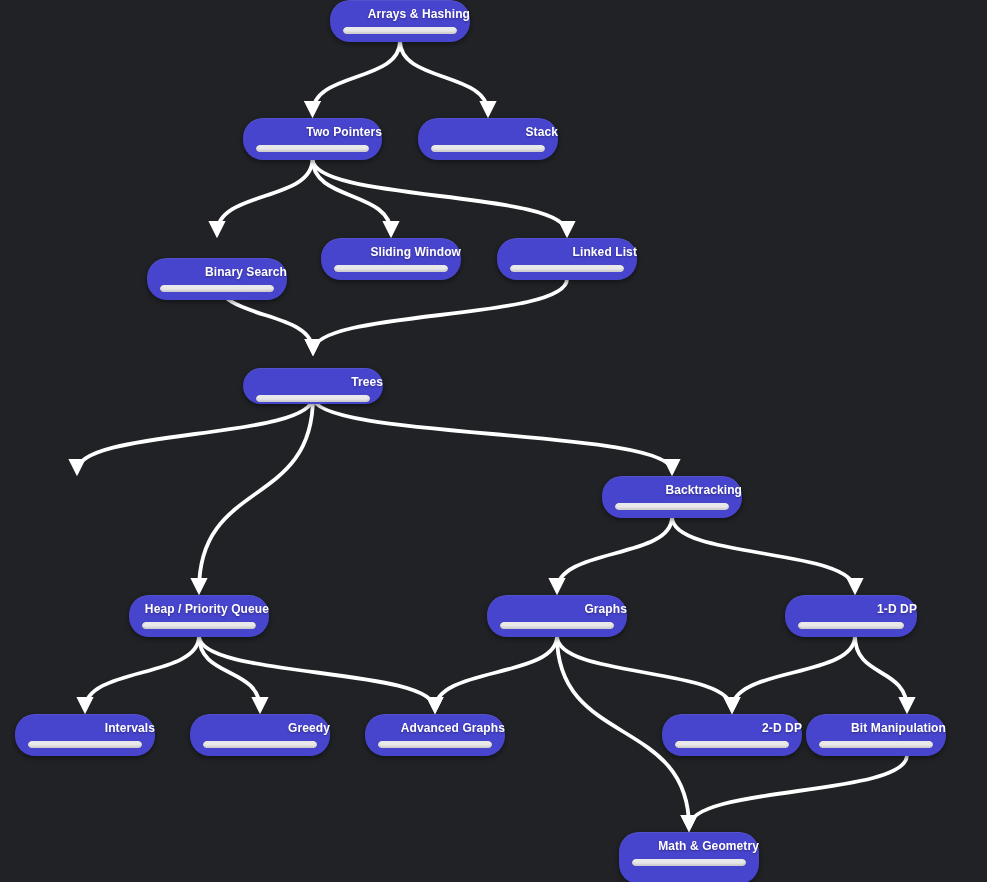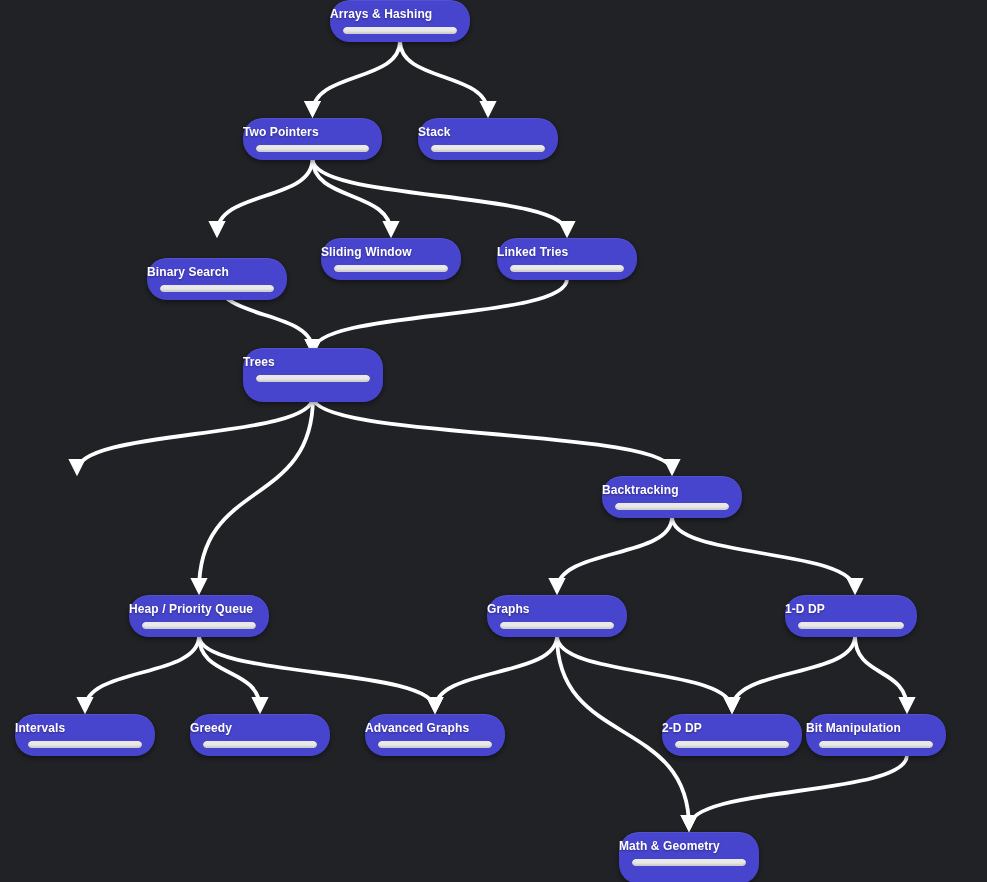--- a/index.html
+++ b/index.html
@@ -22,21 +22,21 @@
     width: 987px; height: 882px;
     pointer-events: none;
   }
   .node {
     position: absolute;
     background: var(--node, #4744cd);
     border-radius: 20px;
     box-shadow: 0 2px 5px rgba(0,0,0,0.45), inset 0 1px 0 rgba(255,255,255,0.08);
     box-sizing: border-box;
     padding-top: 7px;
-    text-align: left;
+    text-align: right;
     cursor: pointer;
     z-index: 2;
   }
   .node .label {
     color: var(--node-text, #ffffff);
     font-size: 12px;
     font-weight: 700;
     letter-spacing: 0.1px;
     white-space: nowrap;
     text-shadow: 0 1px 2px rgba(0,0,0,0.35);
@@ -116,26 +116,26 @@
         <div class="fill" style="width: 100%;"></div>
       </div>
     </div>
     <div class="node" style="left: 321px; top: 238px; width: 140px; height: 42px;">
       <div class="label">Sliding Window</div>
       <div class="track">
         <div class="fill" style="width: 100%;"></div>
       </div>
     </div>
     <div class="node" style="left: 497px; top: 238px; width: 140px; height: 42px;">
-      <div class="label">Linked Tries</div>
+      <div class="label">Linked List</div>
       <div class="track">
         <div class="fill" style="width: 100%;"></div>
       </div>
     </div>
-    <div class="node" style="left: 243px; top: 348px; width: 140px; height: 54px;">
+    <div class="node" style="left: 243px; top: 368px; width: 140px; height: 36px;">
       <div class="label">Trees</div>
       <div class="track">
         <div class="fill" style="width: 100%;"></div>
       </div>
     </div>
     <div class="node" style="left: 602px; top: 476px; width: 140px; height: 42px;">
       <div class="label">Backtracking</div>
       <div class="track">
         <div class="fill" style="width: 100%;"></div>
       </div>

